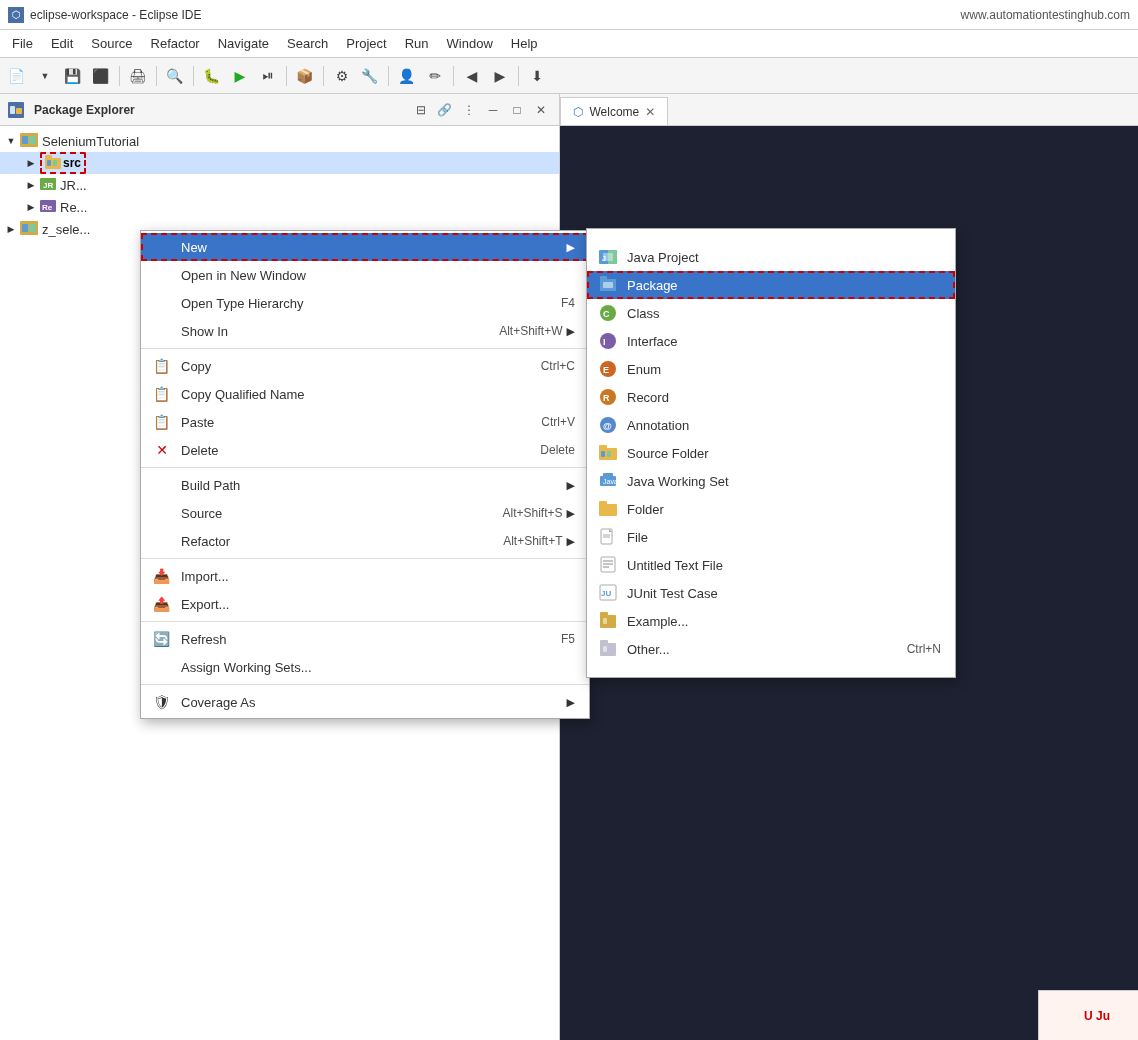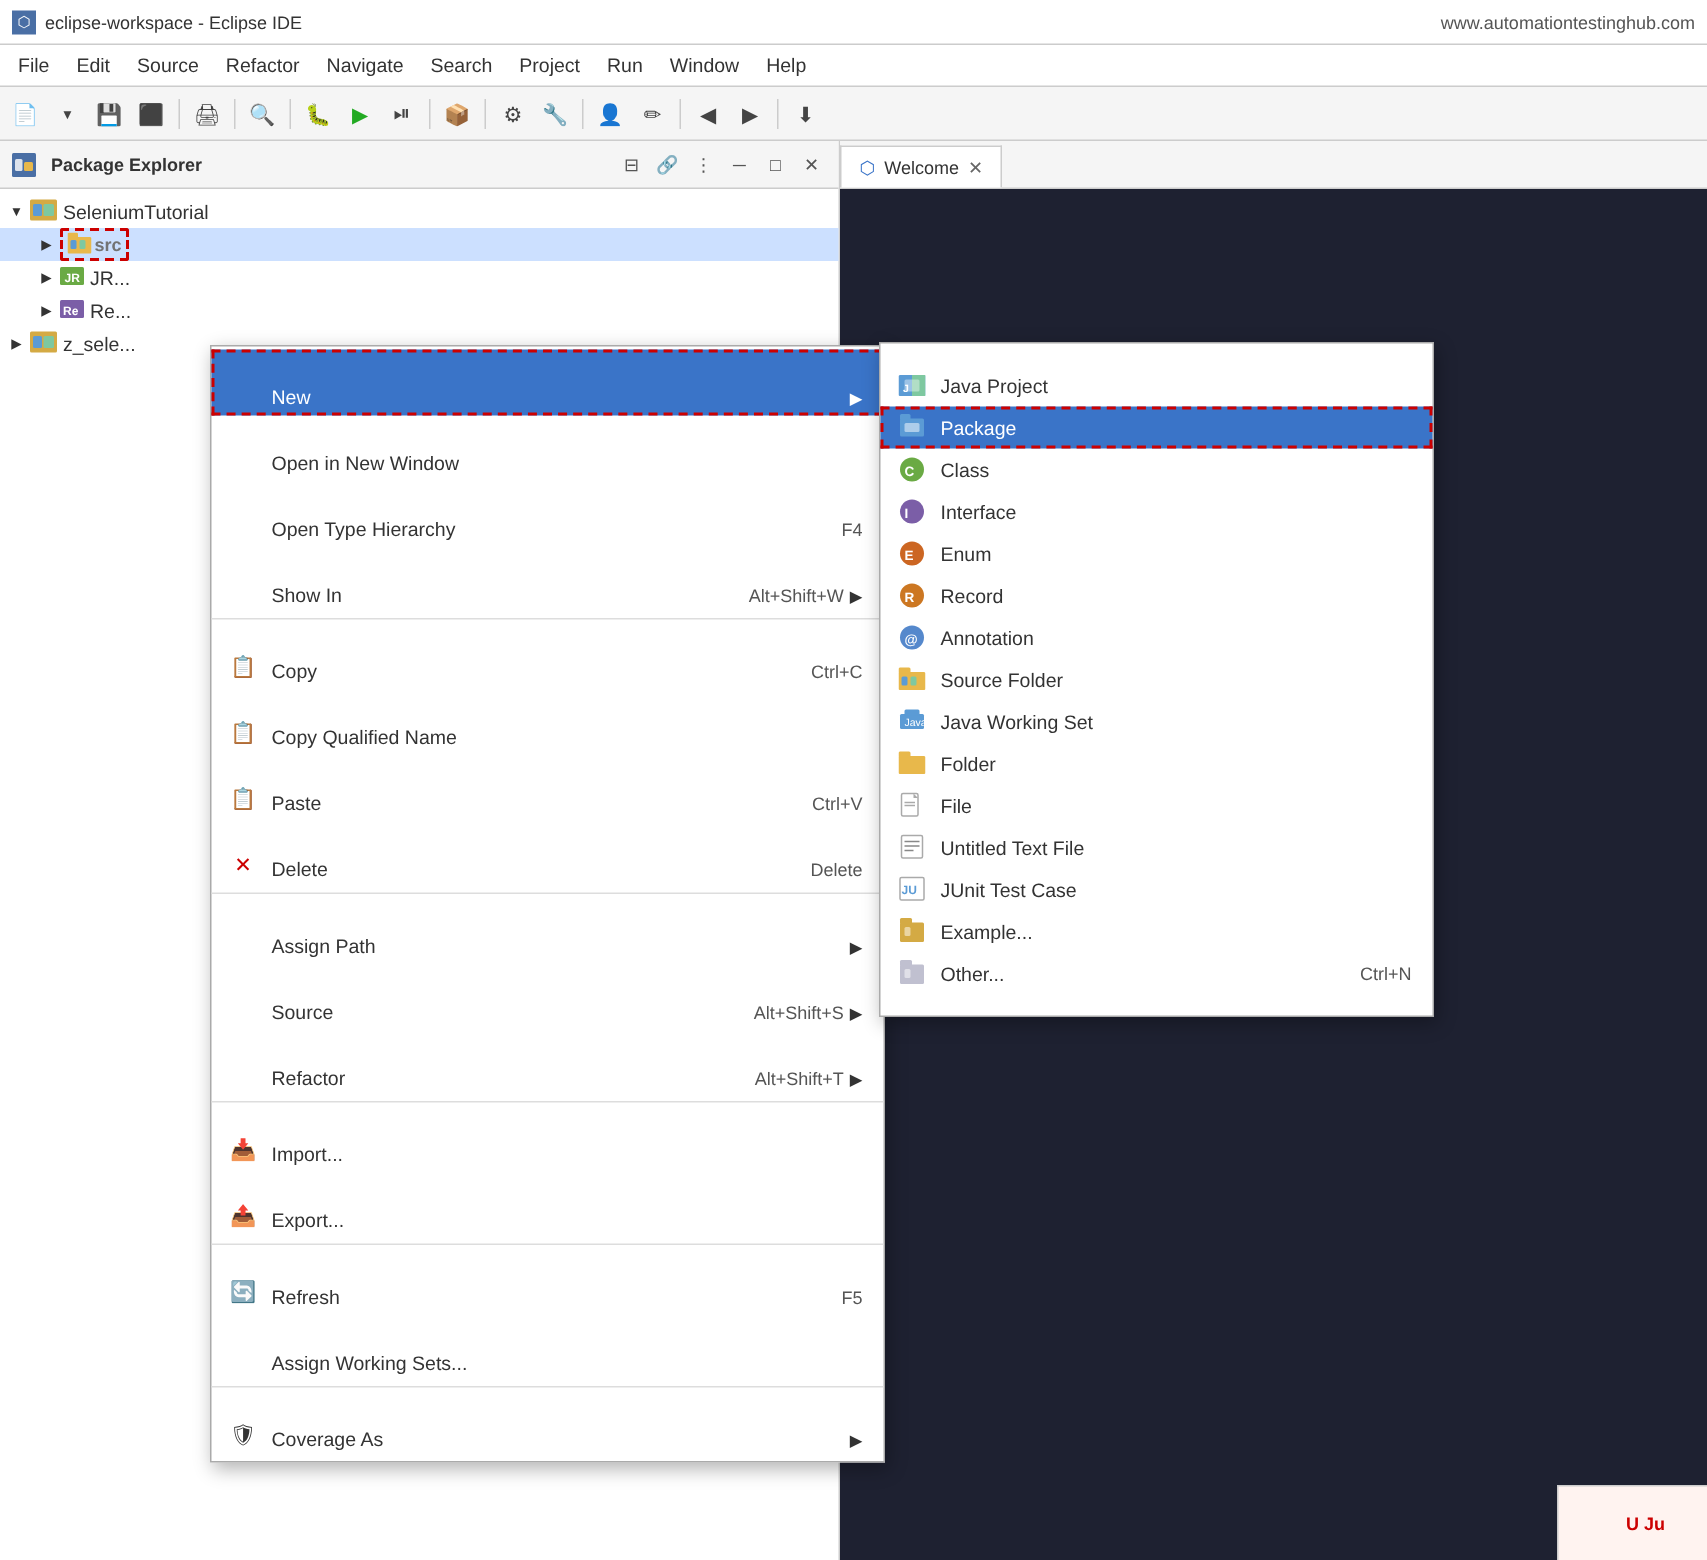--- a/index.html
+++ b/index.html
@@ -206,27 +206,27 @@
       top: 230px;
       width: 450px;
       background: #fff;
       border: 1px solid #aaa;
       box-shadow: 2px 4px 12px rgba(0,0,0,0.3);
       z-index: 100;
       padding: 2px 0;
     }
     .ctx-item {
       display: flex;
-      align-items: flex-end;
+      align-items: center;
       padding: 5px 14px 5px 40px;
       font-size: 13px;
       color: #333;
       cursor: pointer;
       position: relative;
-      height: 44px;
+      height: 28px;
     }
     
     .ctx-item.new-highlighted {
       background: #3a74c8;
       color: #fff;
       outline: 2px dashed #cc0000;
       outline-offset: -2px;
     }
     .ctx-item .ctx-icon {
       position: absolute;
@@ -388,21 +388,21 @@
         <span class="arrow">▶</span>
         <span style="margin-right:4px;">
           <div style="position:relative; display:inline-block;">
             <div style="border: 2px dashed #cc0000; padding: 1px 3px; border-radius:2px; display:flex; align-items:center; gap:2px;">
               <svg width="16" height="16" viewBox="0 0 16 16">
                 <rect x="0" y="3" width="16" height="11" fill="#e8b84b" rx="1"></rect>
                 <rect x="0" y="0" width="7" height="4" fill="#e8b84b" rx="1"></rect>
                 <rect x="2" y="5" width="4" height="6" fill="#5b9bd5" rx="1"></rect>
                 <rect x="8" y="5" width="4" height="6" fill="#7ec8a0" rx="1"></rect>
               </svg>
-              <span style="font-size:12px; font-weight:bold; color:#737373;">src</span>
+              <span style="font-size:12px; font-weight:bold; color:#000000;">src</span>
             </div>
           </div>
         </span>
       </div>
 
       <div class="tree-item" style="padding-left: 24px;">
         <span class="arrow">▶</span>
         <span style="margin-right:4px;">
           <svg width="16" height="16" viewBox="0 0 16 16">
             <rect x="0" y="2" width="16" height="12" fill="#6aaa44" rx="1"></rect>
@@ -492,21 +492,21 @@
 
   <div class="ctx-item">
     <span class="ctx-icon" style="color:#cc0000;">✕</span>
     <span>Delete</span>
     <span class="ctx-shortcut">Delete</span>
   </div>
 
   <div class="ctx-separator"></div>
 
   <div class="ctx-item">
-    <span>Assign Path</span>
+    <span>Build Path</span>
     <span class="ctx-arrow" style="margin-left:auto;">▶</span>
   </div>
 
   <div class="ctx-item">
     <span>Source</span>
     <span class="ctx-shortcut">Alt+Shift+S</span>
     <span class="ctx-arrow" style="margin-left:4px;">▶</span>
   </div>
 
   <div class="ctx-item">

